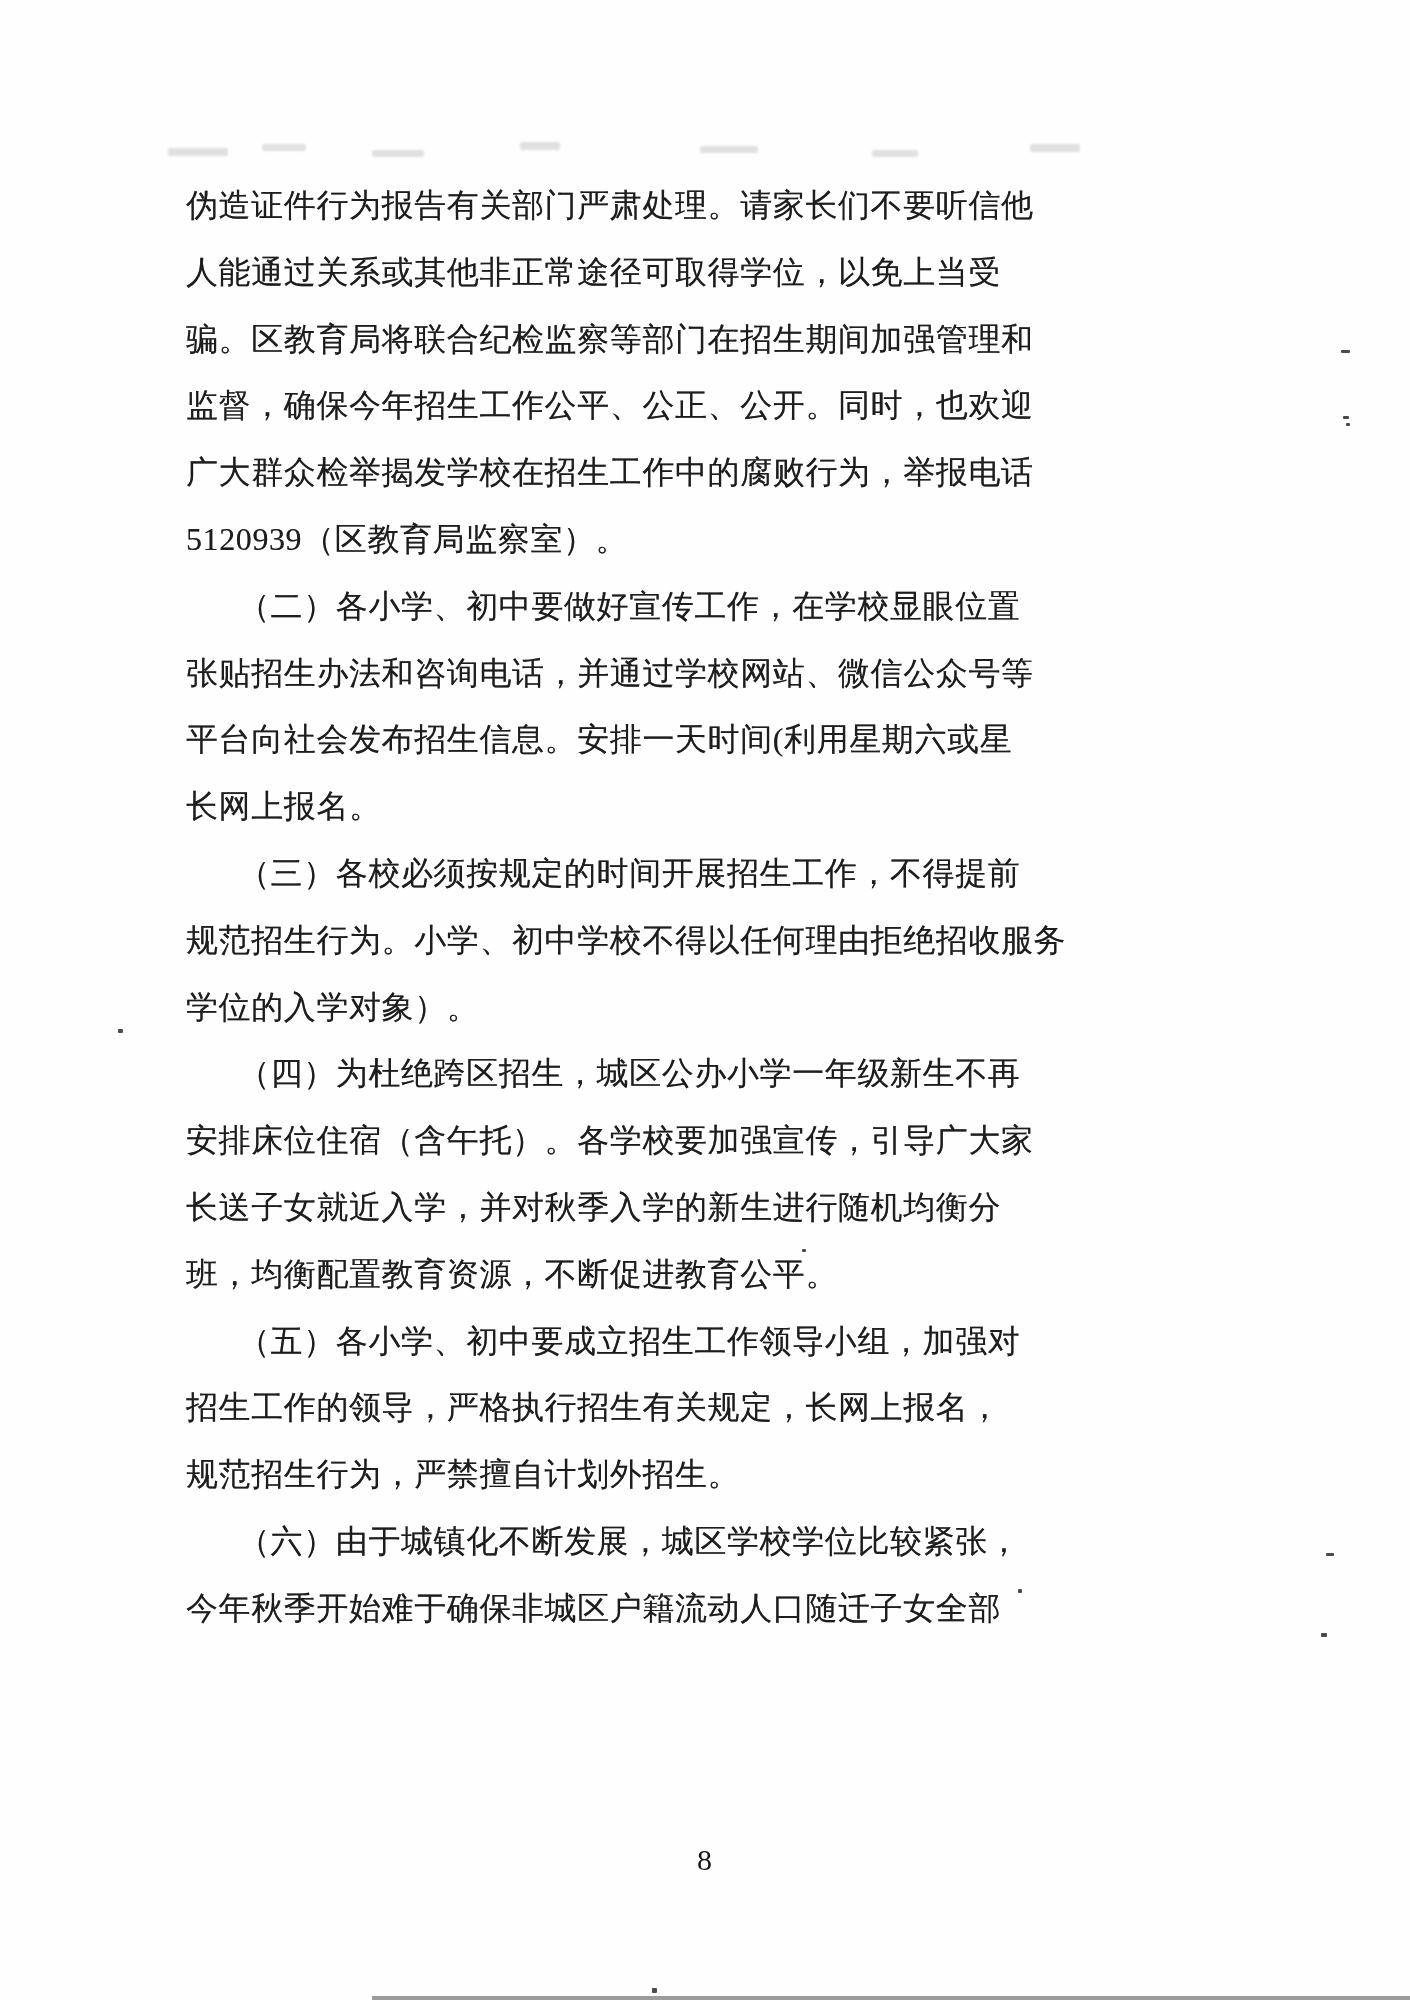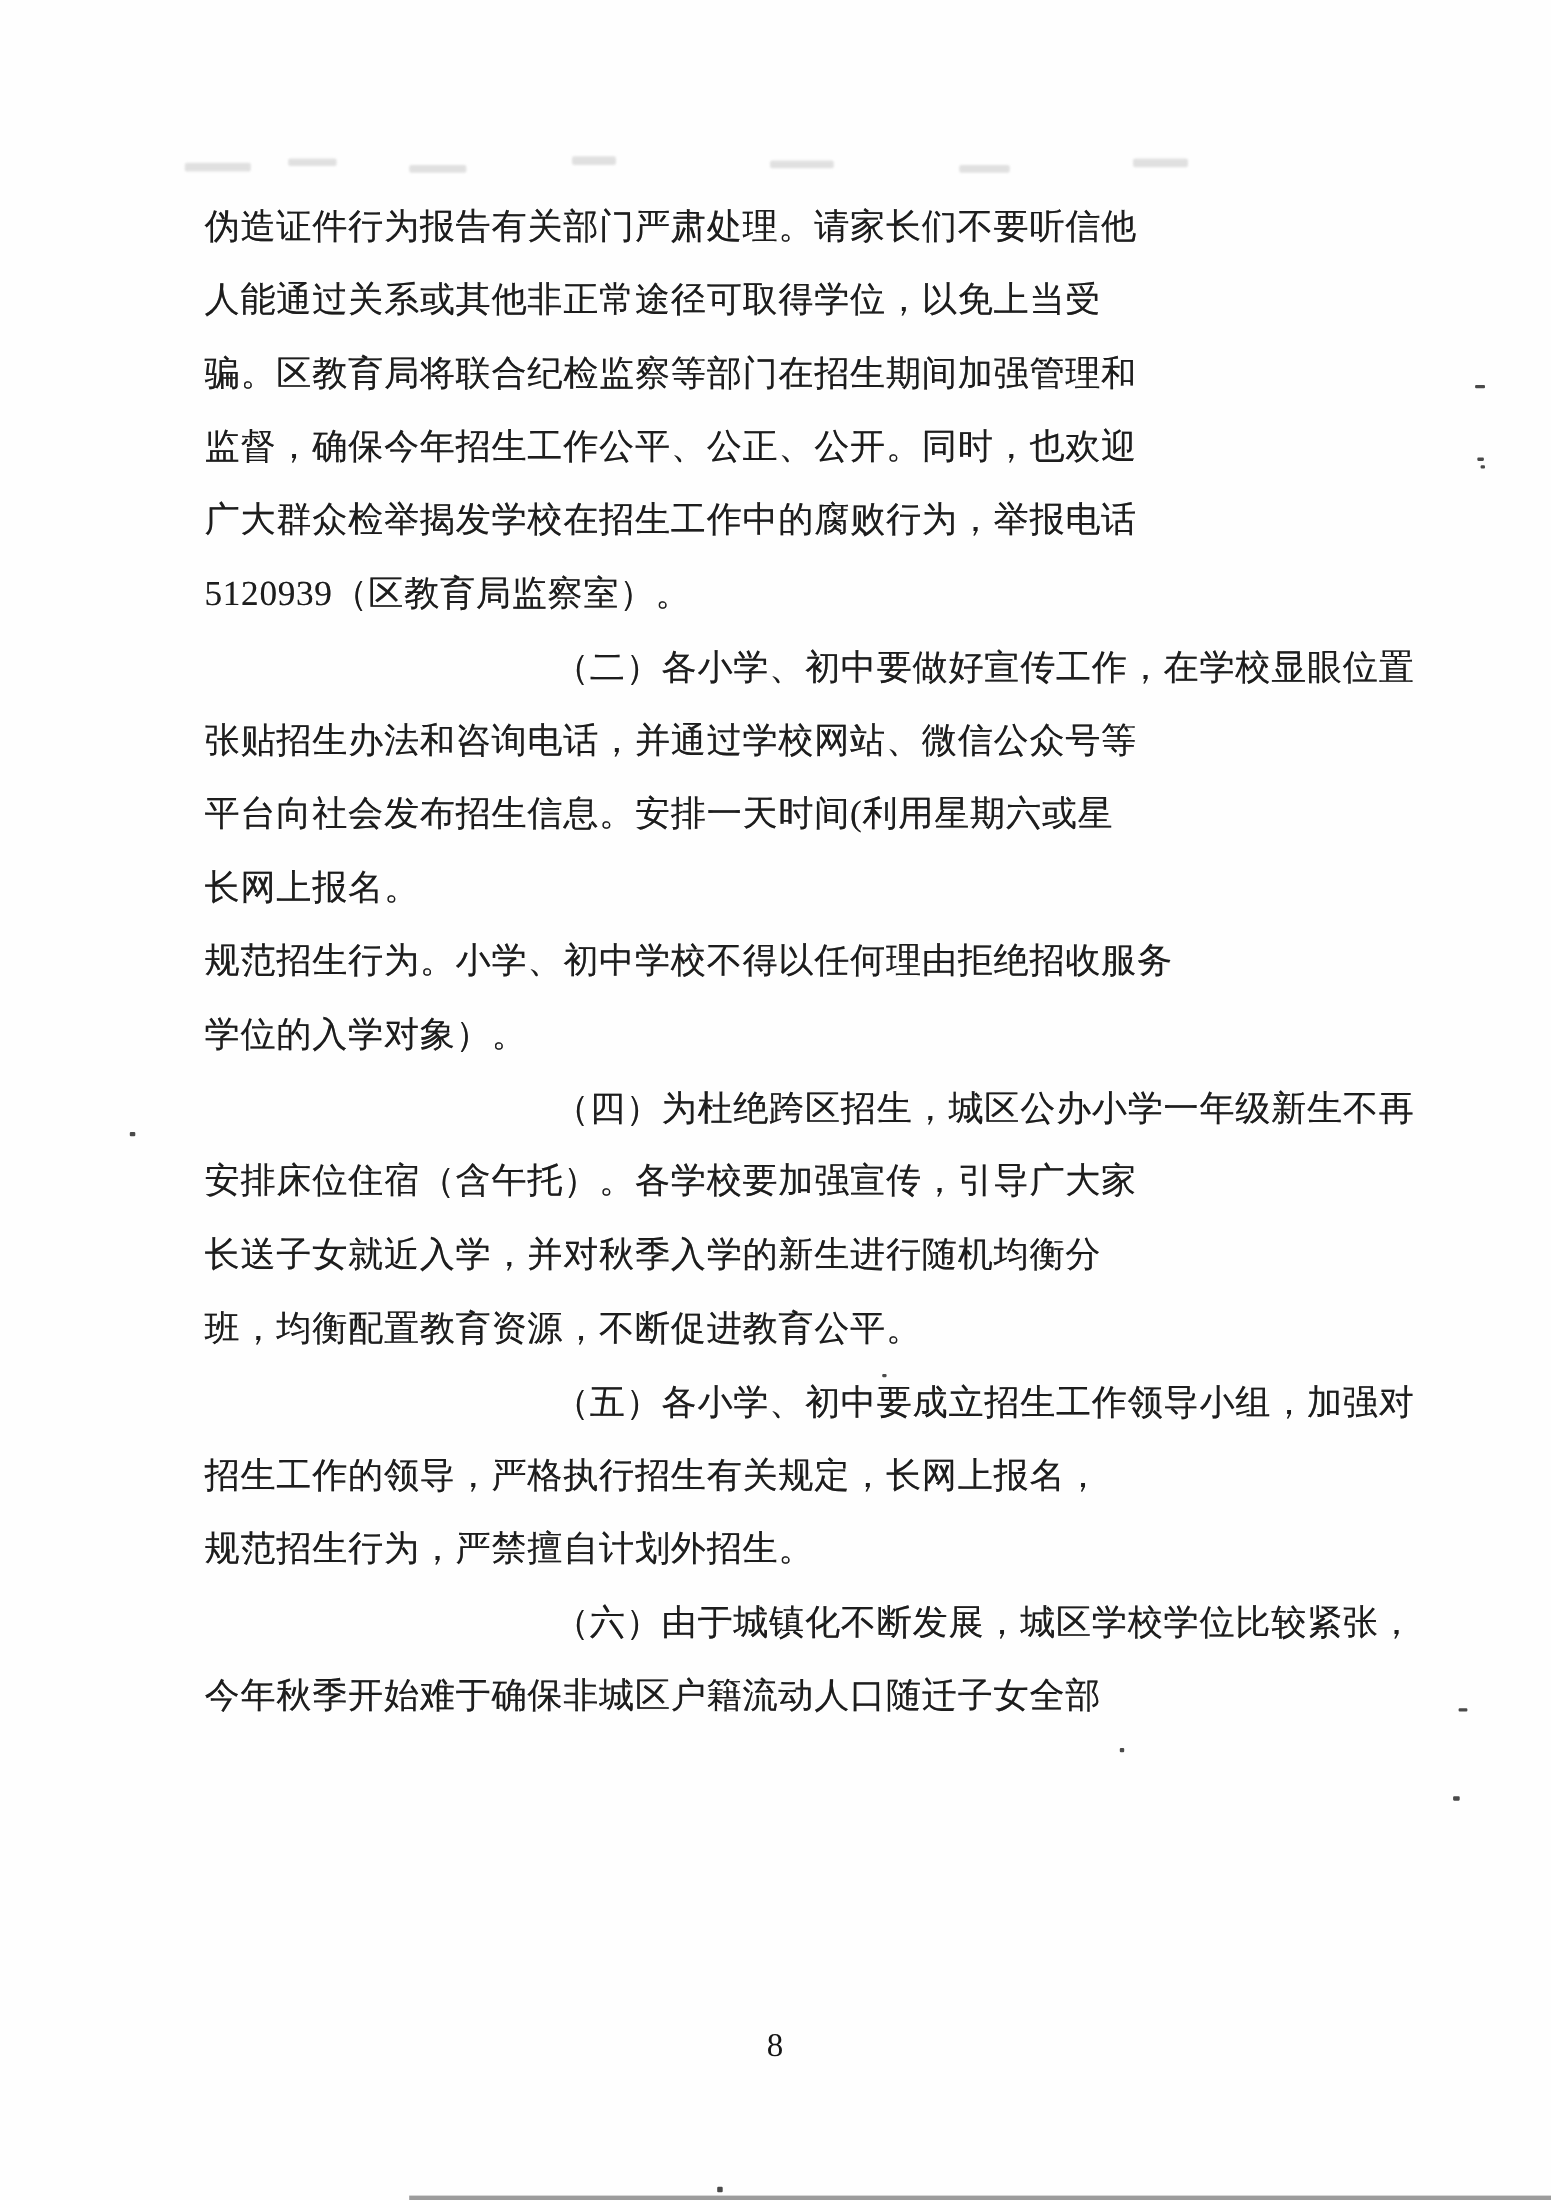--- a/index.html
+++ b/index.html
@@ -27,21 +27,20 @@
     line-height: 66.8px;
     font-size: 32px;
     letter-spacing: 0.6px;
     color: #1d1d1d;
     white-space: nowrap;
     
     text-shadow: 0 0 0.6px rgba(20,20,20,0.55);
   }
   .doc-line.indent {
     padding-left: 52px;
-    text-align: right;
   }
   .page-number {
     position: absolute;
     top: 1843px;
     left: 0;
     width: 100%;
     text-align: center;
     font-size: 30px;
     color: #161616;
     letter-spacing: 1px;
@@ -86,20 +85,21 @@
       <div class="doc-line">伪造证件行为报告有关部门严肃处理。请家长们不要听信他</div>
       <div class="doc-line">人能通过关系或其他非正常途径可取得学位，以免上当受</div>
       <div class="doc-line">骗。区教育局将联合纪检监察等部门在招生期间加强管理和</div>
       <div class="doc-line">监督，确保今年招生工作公平、公正、公开。同时，也欢迎</div>
       <div class="doc-line">广大群众检举揭发学校在招生工作中的腐败行为，举报电话</div>
       <div class="doc-line">5120939（区教育局监察室）。</div>
       <div class="doc-line indent">（二）各小学、初中要做好宣传工作，在学校显眼位置</div>
       <div class="doc-line">张贴招生办法和咨询电话，并通过学校网站、微信公众号等</div>
       <div class="doc-line">平台向社会发布招生信息。安排一天时间(利用星期六或星</div>
       <div class="doc-line">长网上报名。</div>
+      <div class="doc-line indent">（三）各校必须按规定的时间开展招生工作，不得提前</div>
       <div class="doc-line">规范招生行为。小学、初中学校不得以任何理由拒绝招收服务</div>
       <div class="doc-line">学位的入学对象）。</div>
       <div class="doc-line indent">（四）为杜绝跨区招生，城区公办小学一年级新生不再</div>
       <div class="doc-line">安排床位住宿（含午托）。各学校要加强宣传，引导广大家</div>
       <div class="doc-line">长送子女就近入学，并对秋季入学的新生进行随机均衡分</div>
       <div class="doc-line">班，均衡配置教育资源，不断促进教育公平。</div>
       <div class="doc-line indent">（五）各小学、初中要成立招生工作领导小组，加强对</div>
       <div class="doc-line">招生工作的领导，严格执行招生有关规定，长网上报名，</div>
       <div class="doc-line">规范招生行为，严禁擅自计划外招生。</div>
       <div class="doc-line indent">（六）由于城镇化不断发展，城区学校学位比较紧张，</div>

